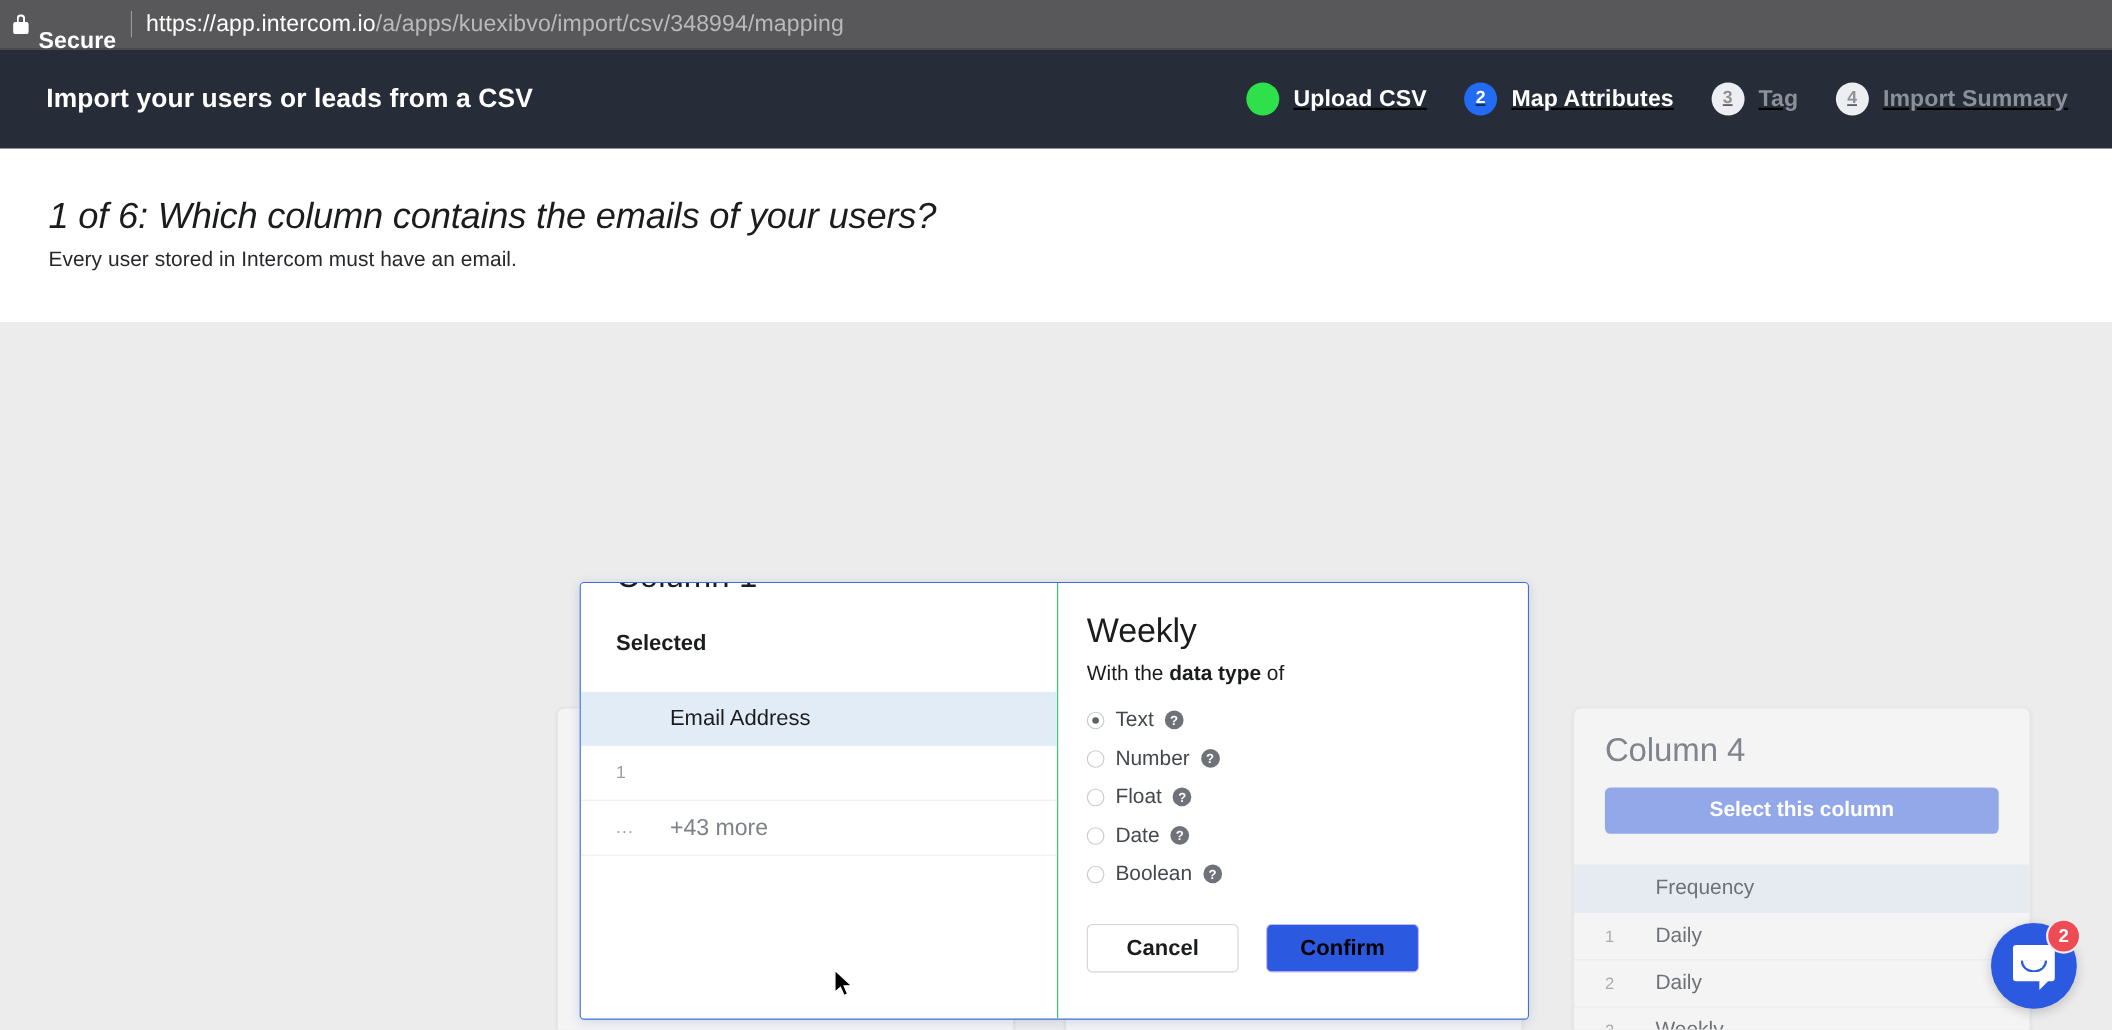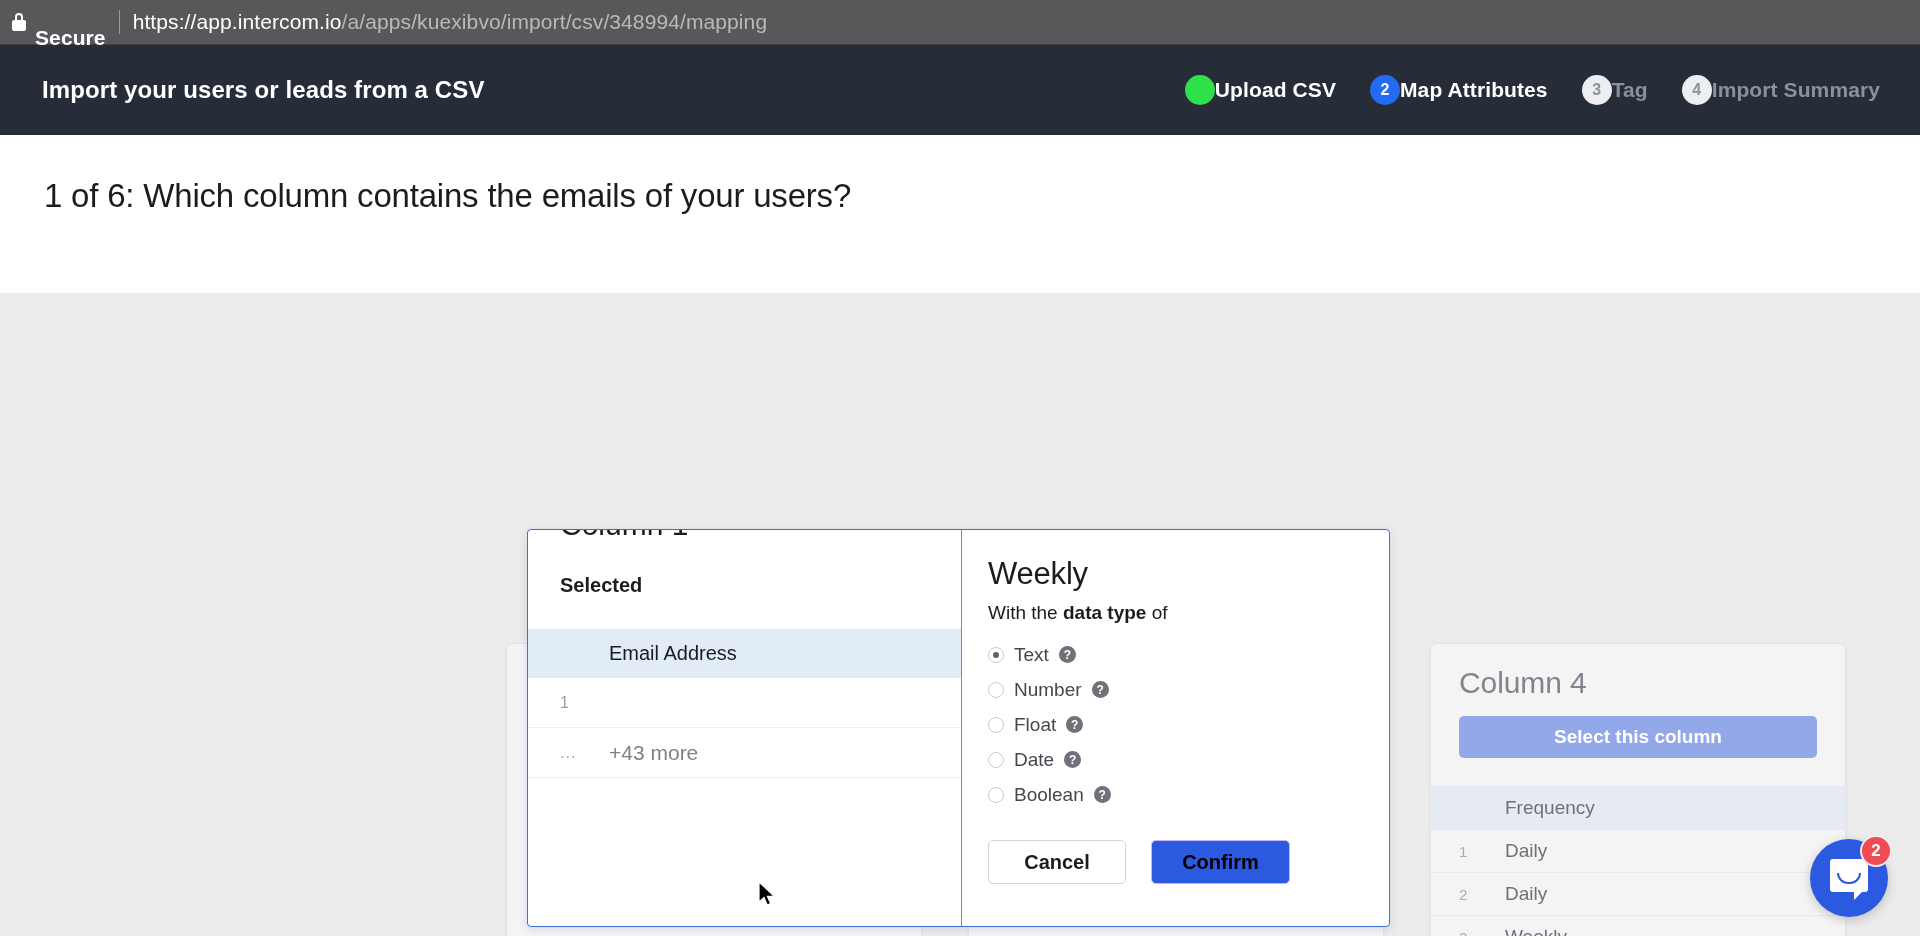--- a/index.html
+++ b/index.html
@@ -67,21 +67,23 @@
   }
   .steps {
     margin-left: auto;
     display: flex;
     align-items: center;
     gap: 0;
   }
   .step {
     display: flex;
     align-items: center;
+    gap: 13px;
     margin-left: 34px;
+    text-decoration: underline;
   }
   .step:first-child { margin-left: 0; }
   .step .bullet {
     width: 30px; height: 30px;
     border-radius: 50%;
     display: flex; align-items: center; justify-content: center;
     font-size: 16px; font-weight: bold;
     flex: 0 0 auto;
   }
   .step.done .bullet { background: #2ee04a; color: transparent; }
@@ -96,20 +98,21 @@
     background: #ffffff;
     padding: 42px 44px 26px 44px;
     height: 158px;
   }
   .question-title {
     font-size: 33px;
     color: #1b1c1d;
     font-weight: normal;
     letter-spacing: -.2px;
     line-height: 1.18;
+    font-style: italic;
   }
   .question-sub {
     margin-top: 10px;
     font-size: 19px;
     color: #27282b;
     letter-spacing: .05px;
   }
 
   
   .workspace {
@@ -409,20 +412,21 @@
     <div class="step todo">
       <span class="bullet">4</span>
       <span class="label">Import Summary</span>
     </div>
 
   </div>
 </div>
 
 <div class="question-band">
   <h1 class="question-title">1 of 6: Which column contains the emails of your users?</h1>
+  <div class="question-sub">Every user stored in Intercom must have an email.</div>
 </div>
 
 <div class="workspace">
 
   <div class="bg-card" style="left:506px; top:350px; width:416px; height:555px;"></div>
   <div class="bg-card" style="left:968px; top:350px; width:416px; height:555px;"></div>
 
   <div class="col-card">
     <div class="cc-head">
       <div class="cc-title">Column 4</div>

